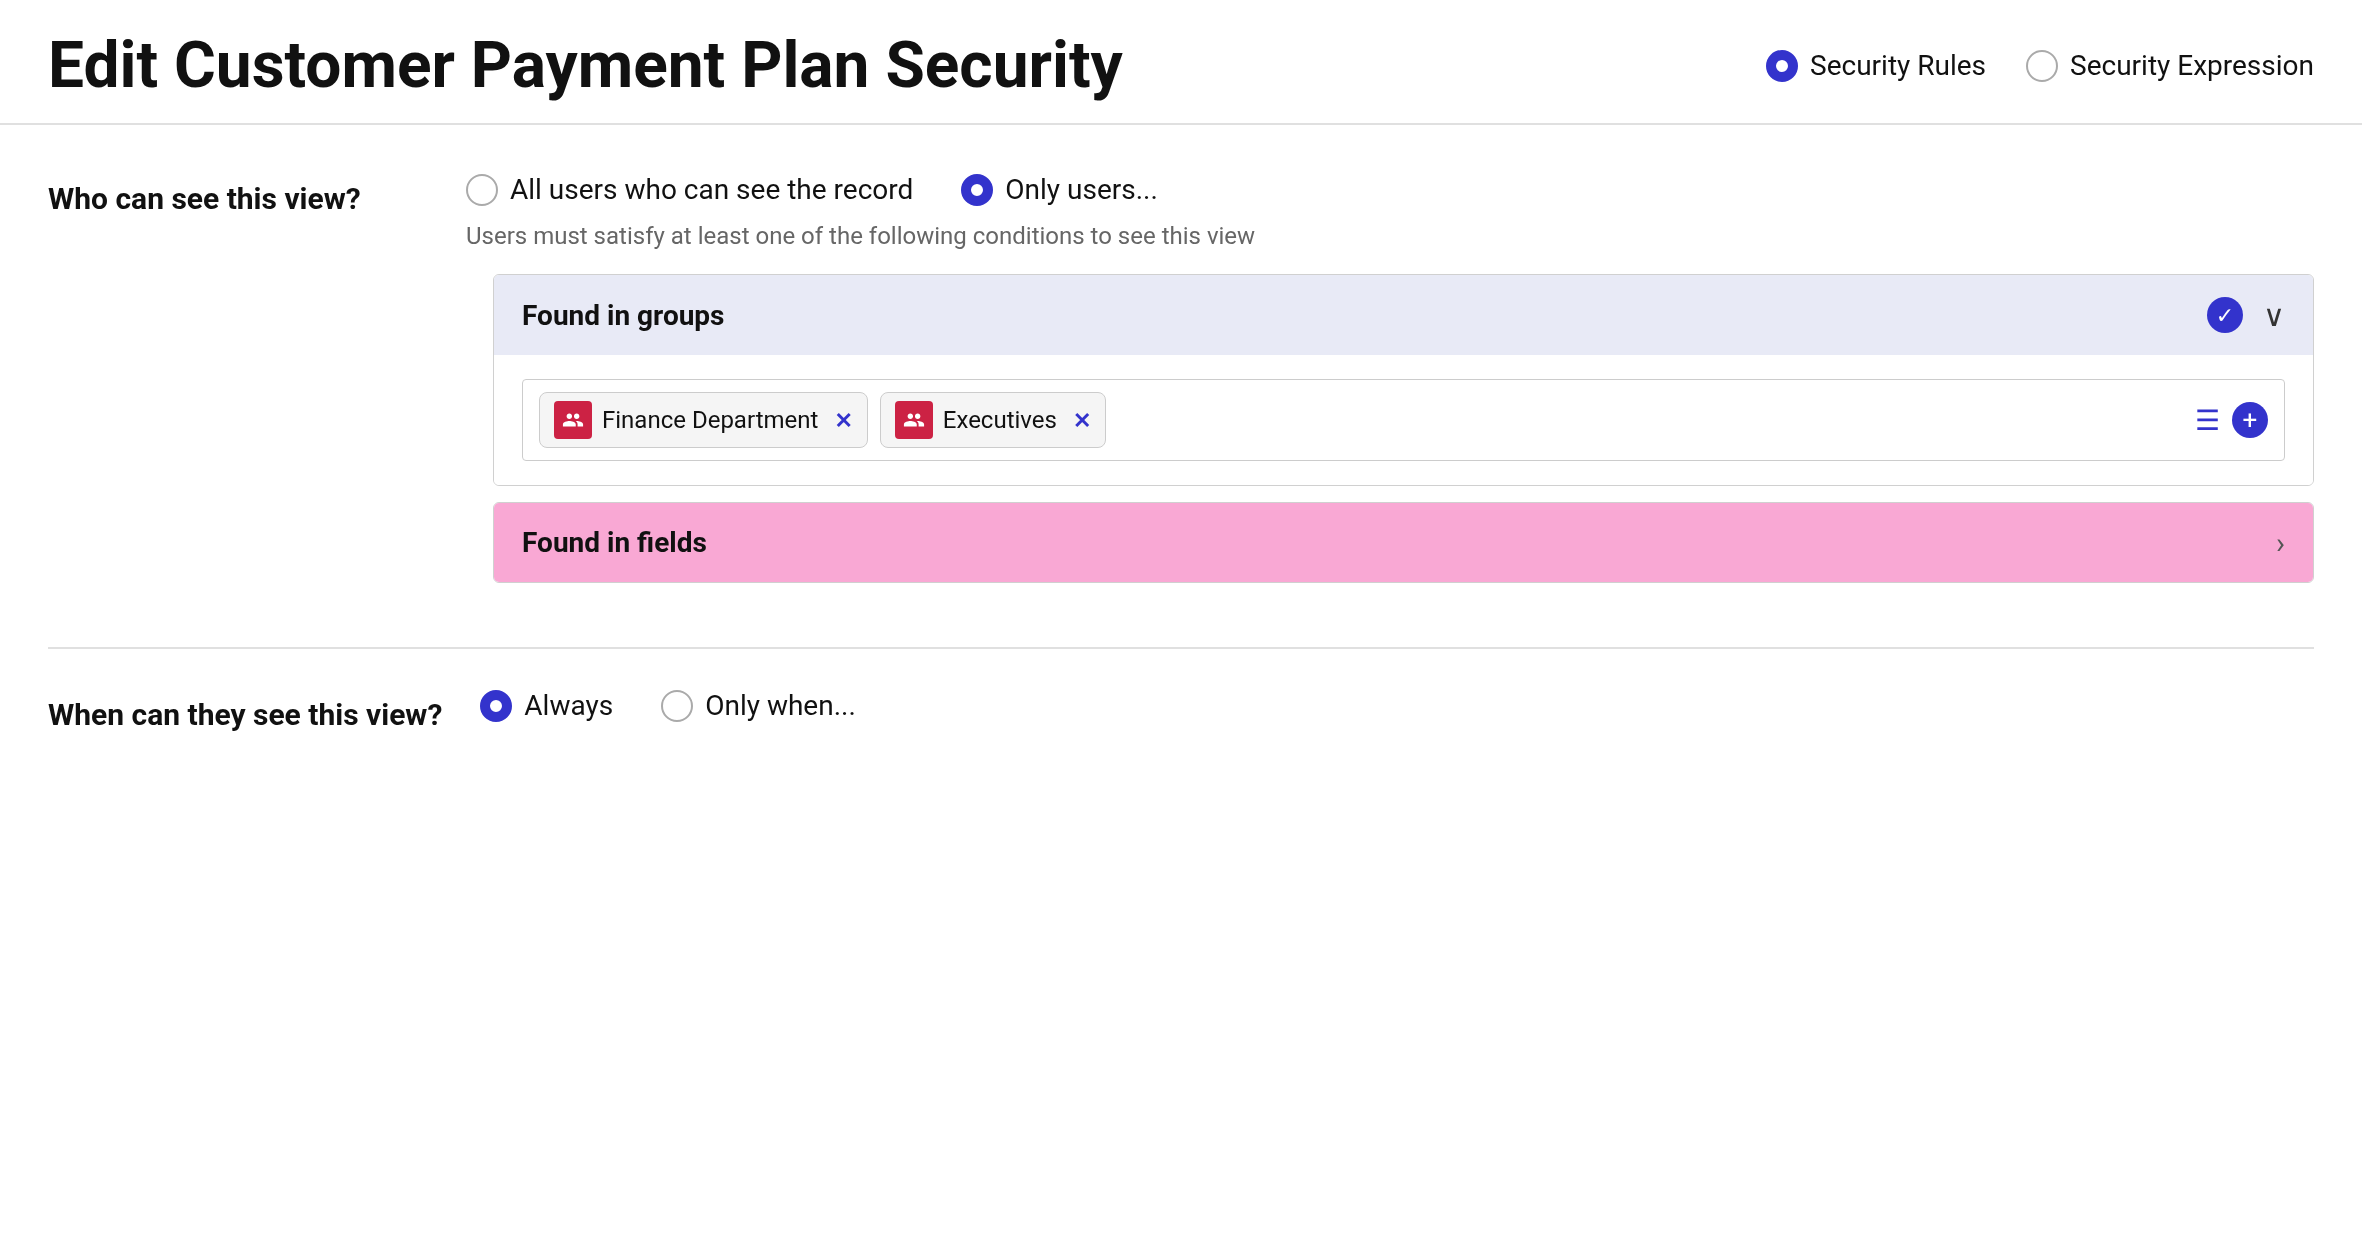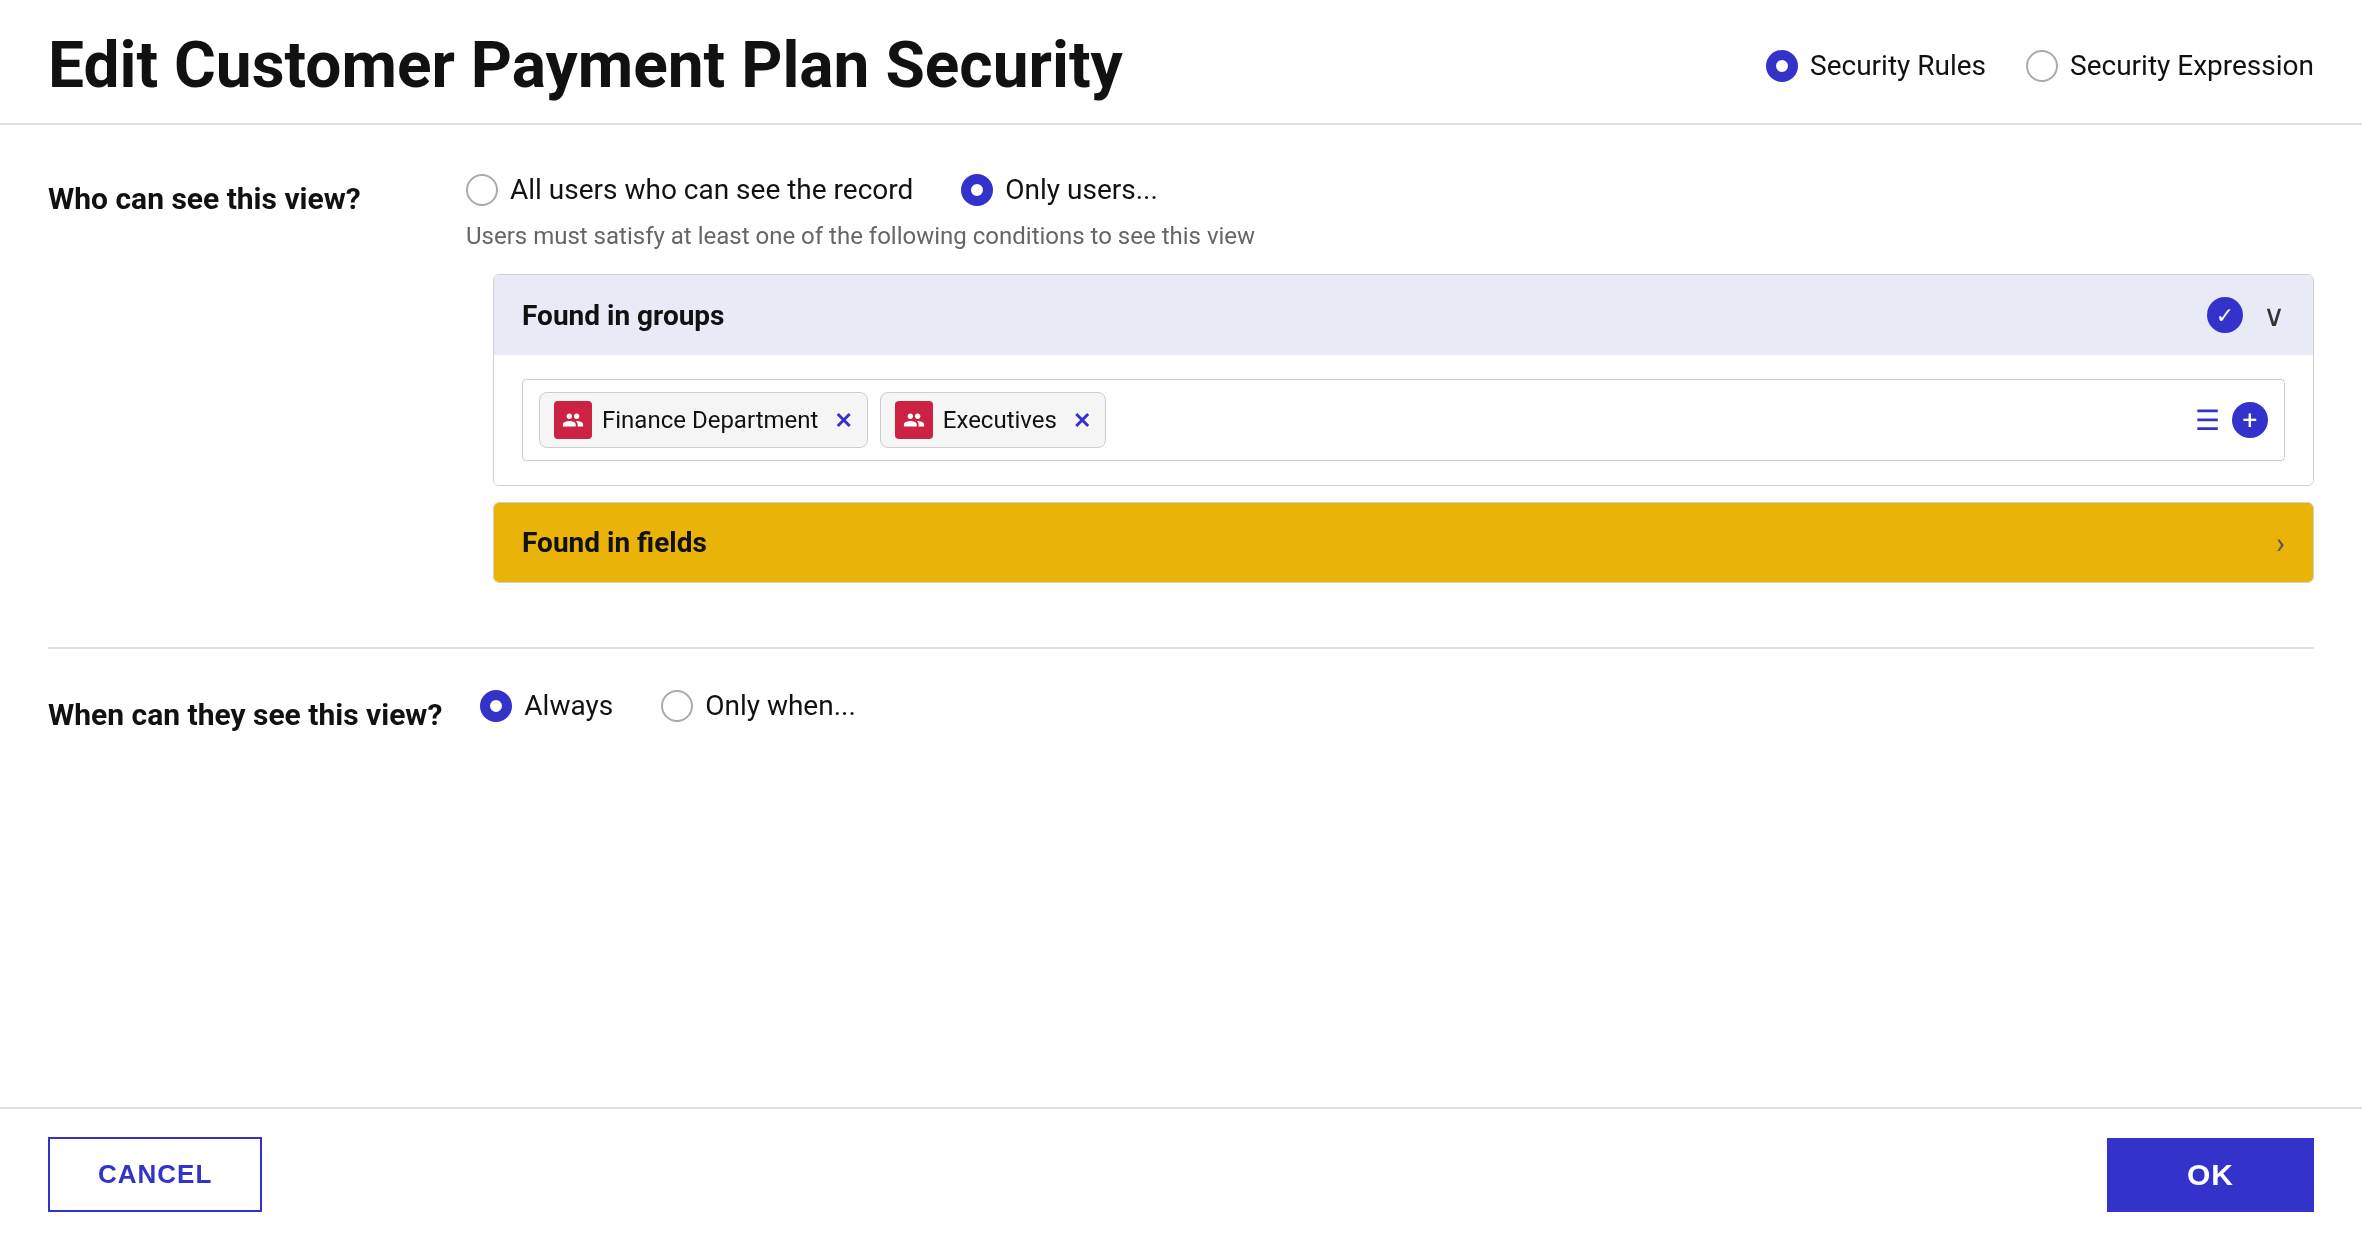--- a/index.html
+++ b/index.html
@@ -120,21 +120,21 @@
 
     .condition-header {
       display: flex;
       align-items: center;
       justify-content: space-between;
       background: #e8eaf6;
       padding: 22px 28px;
     }
 
     .condition-header.collapsed {
-      background: #eab308;
+      background: #f9a8d4;
     }
 
     .condition-title {
       font-size: 28px;
       font-weight: 700;
     }
 
     .condition-header-right {
       display: flex;
       align-items: center;
@@ -391,17 +391,13 @@
           </label>
           <label class="radio-option">
             <div class="radio-circle unselected"></div>
             <span>Only when...</span>
           </label>
         </div>
       </div>
     </div>
   </div>
 
-  <div class="footer">
-    <button class="cancel-btn">CANCEL</button>
-    <button class="ok-btn">OK</button>
-  </div>
 </div>
 
 </body></html>

